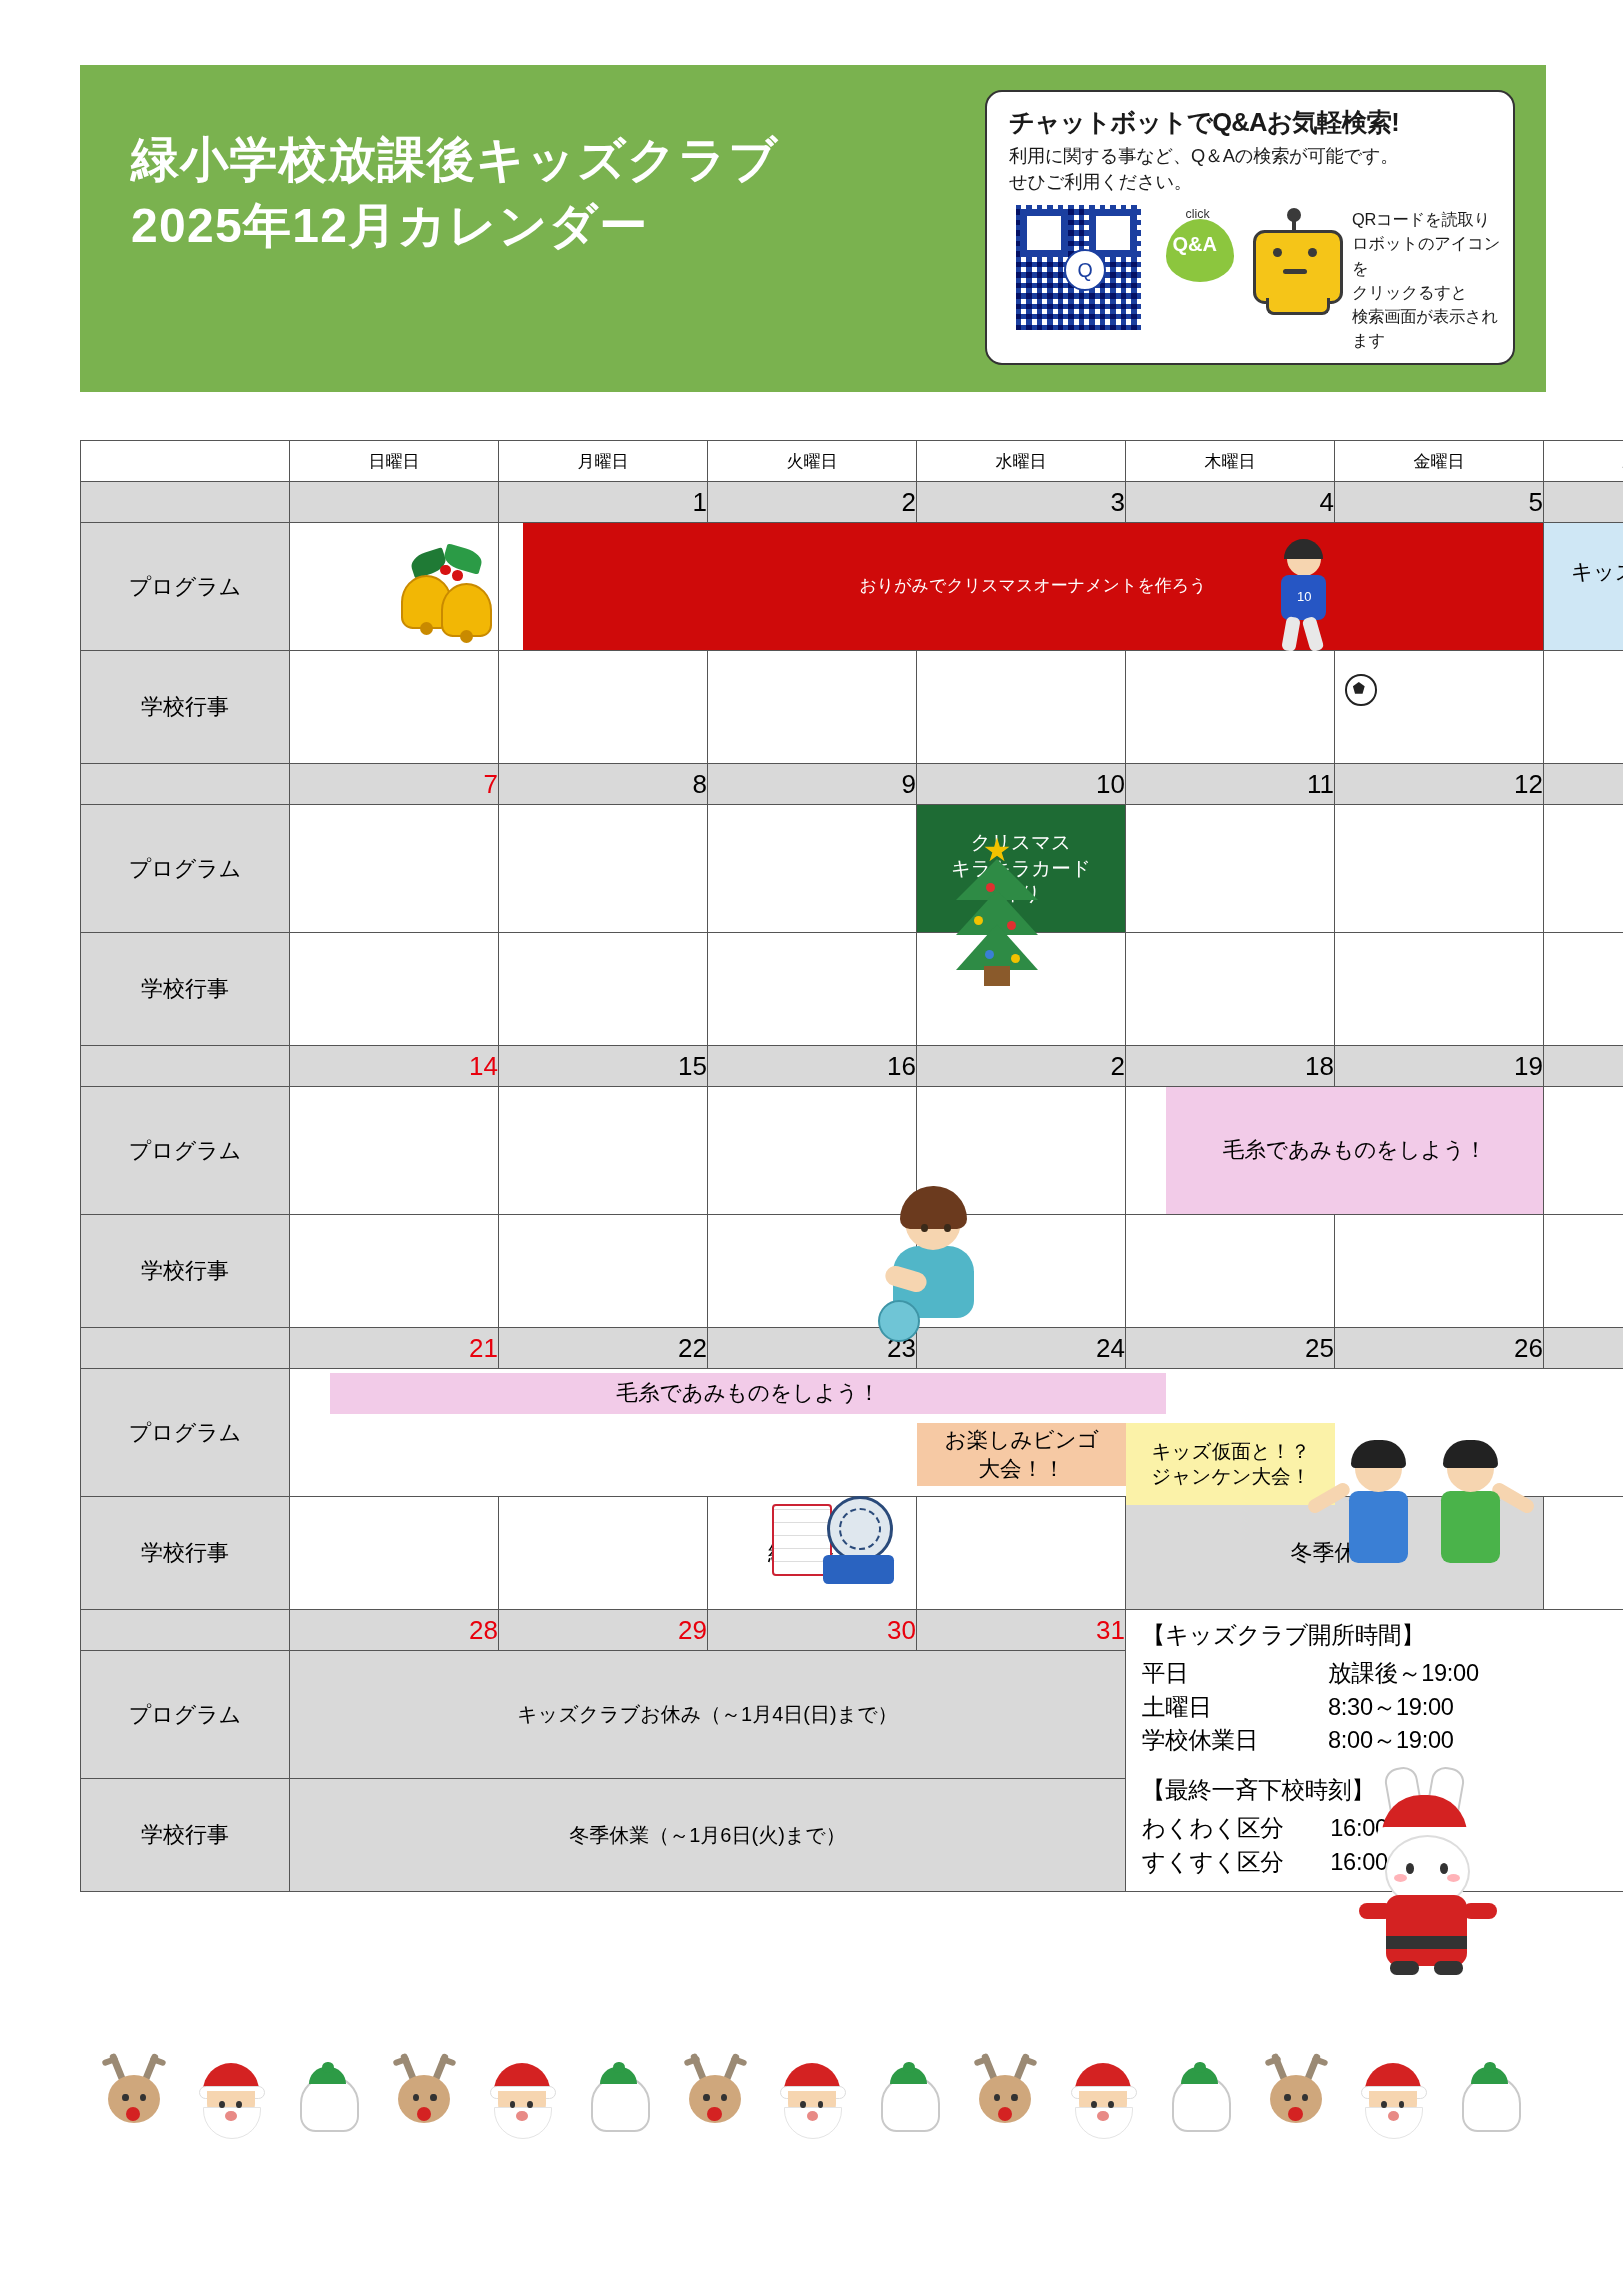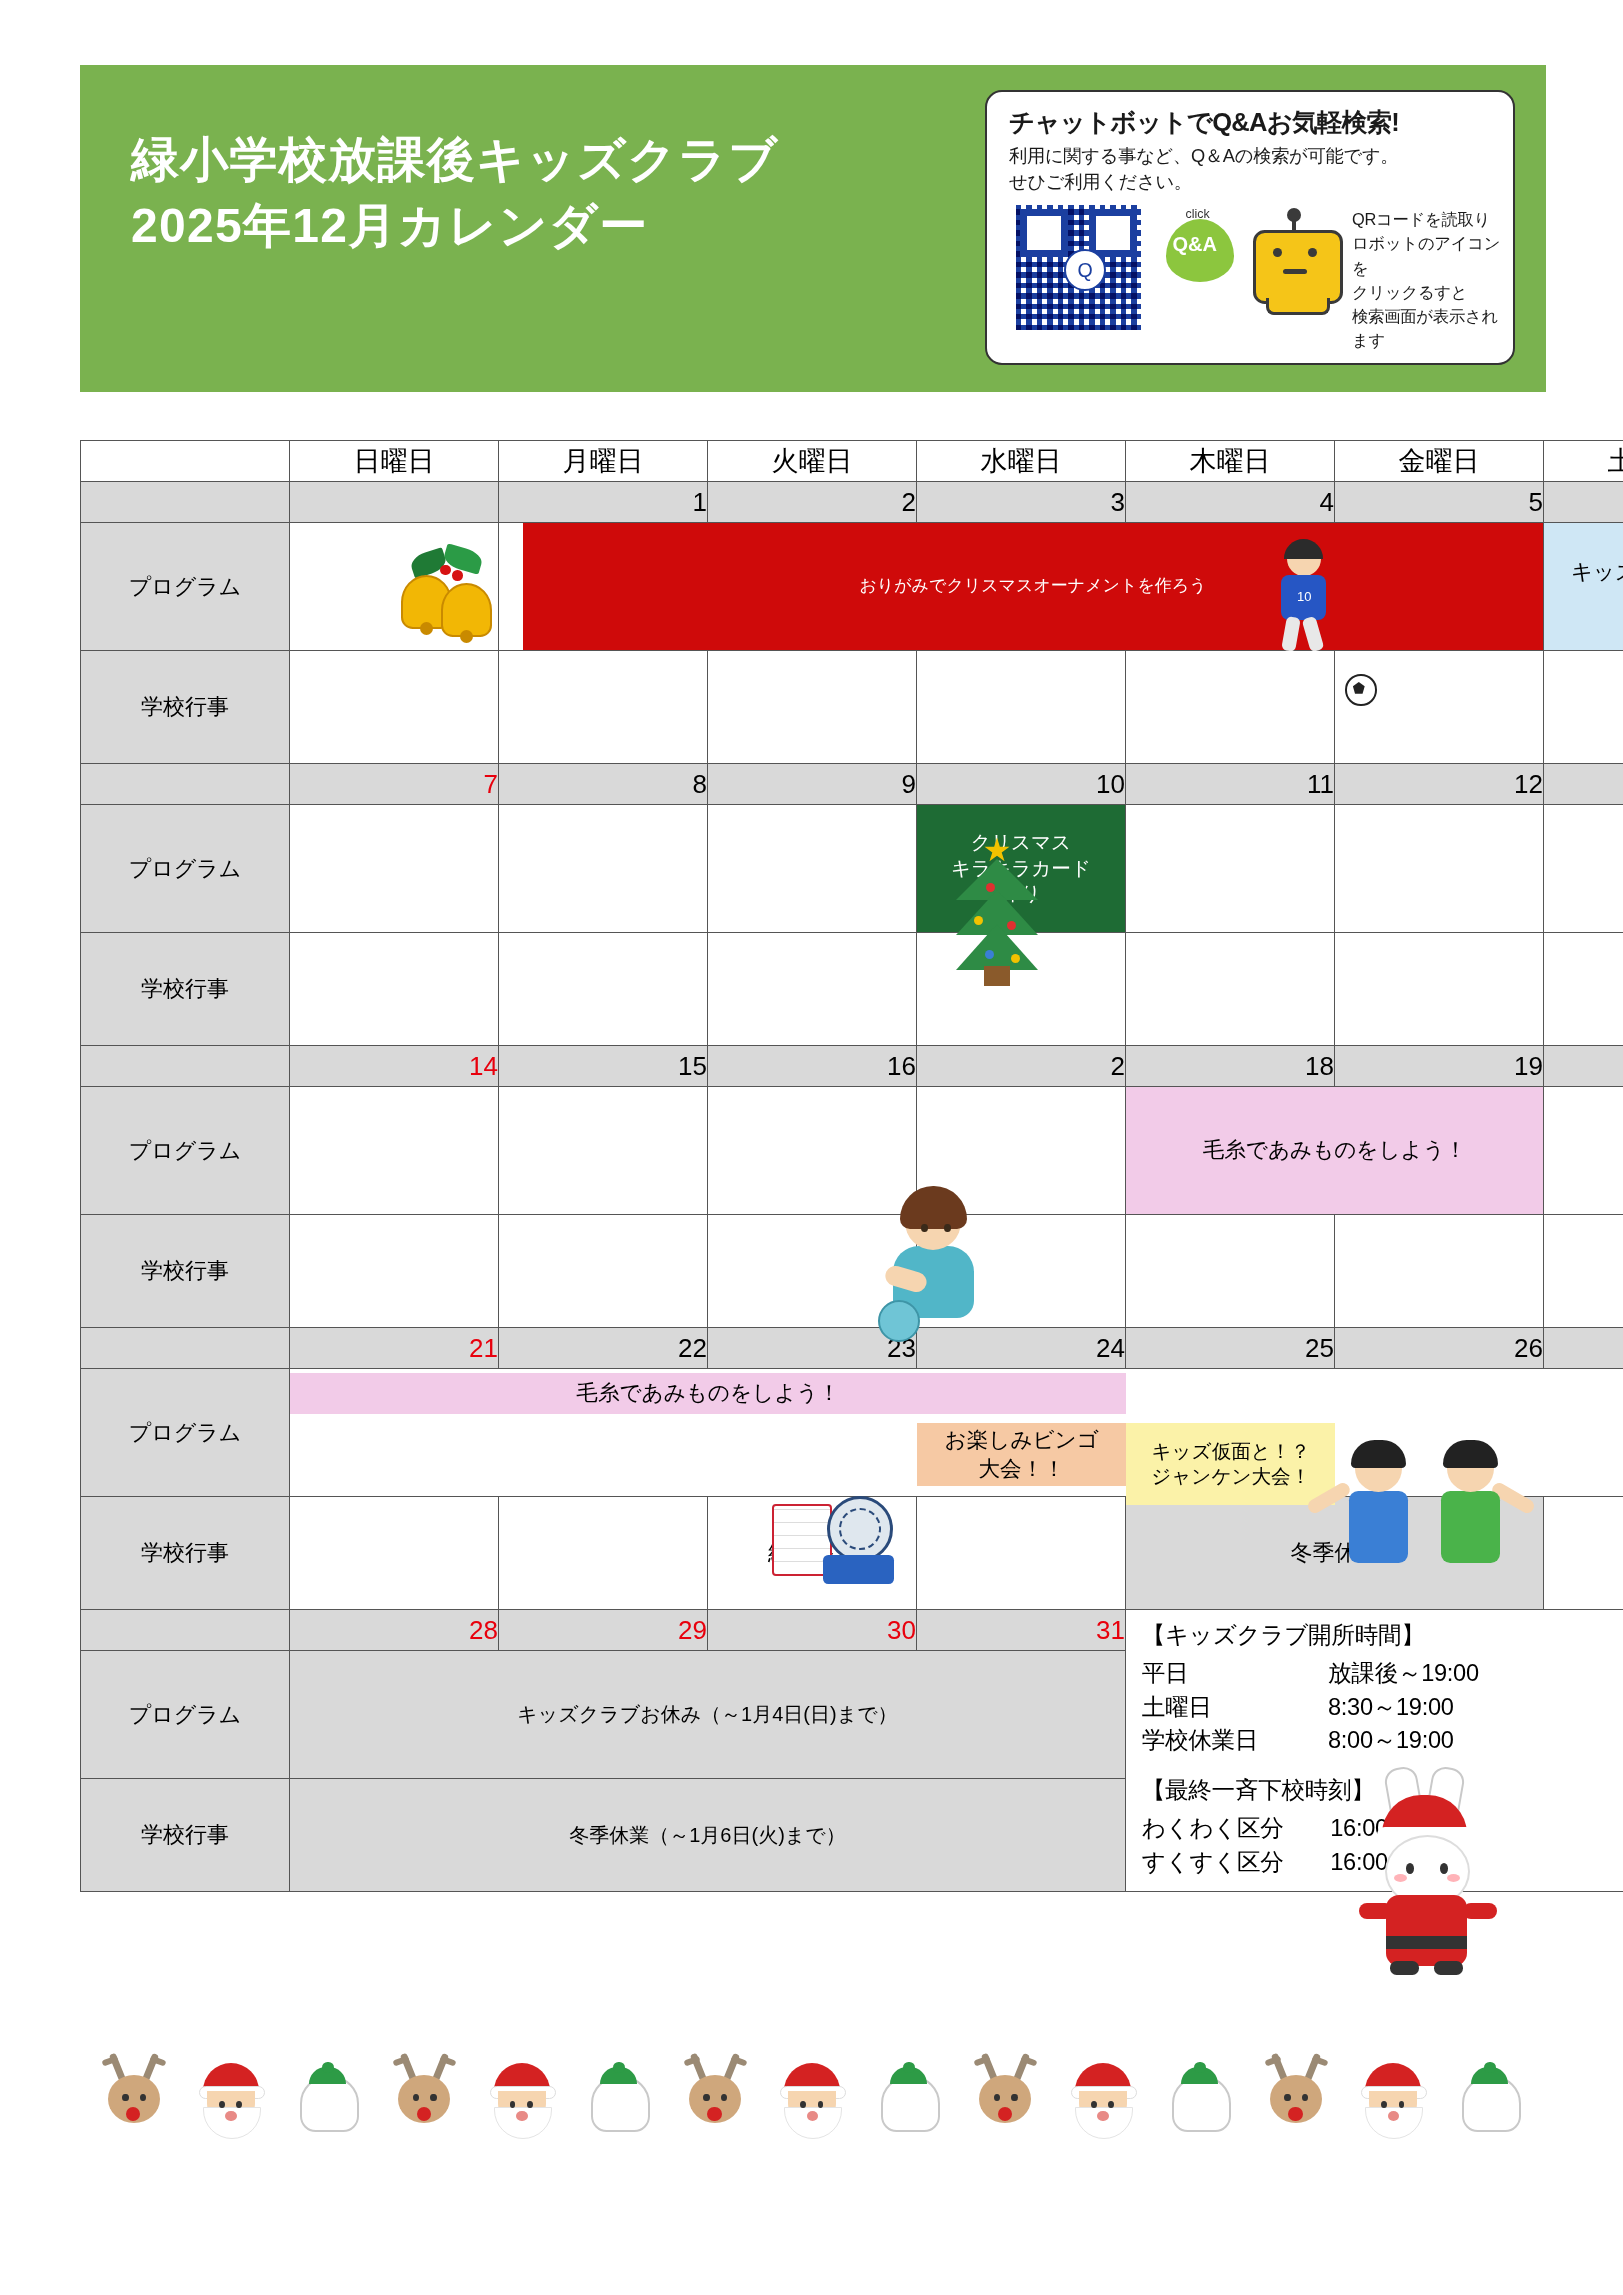--- a/index.html
+++ b/index.html
@@ -204,21 +204,21 @@
     box-sizing: border-box;
     padding: 0;
     vertical-align: middle;
   }
   .col-label { width: 209px; }
   .col-day { width: 209px; }
 
   .dow {
     height: 41px;
     text-align: center;
-    font-size: 27px;
+    font-size: 17px;
     font-weight: normal;
     background: #ffffff;
   }
   .dow.lbl { background: #ffffff; }
 
   .datecell {
     height: 41px;
     background: #d9d9d9;
     text-align: right;
     font-size: 26px;
@@ -246,21 +246,21 @@
     justify-content: center;
     text-align: center;
     font-size: 21.6px;
     line-height: 1.3;
     box-sizing: border-box;
     z-index: 3;
   }
   .bar.red { background: #cf0a0a; color: #ffffff; font-size: 17px; margin-left: 24px; }
   .bar.lightblue { background: #cfe7f5; color: #000; }
   .bar.green { background: #1e6b34; color: #ffffff; font-size: 19.6px; }
-  .bar.pink { background: #f2cbe8; color: #000; }
+  .bar.pink { background: #f2cbe8; color: #000; margin-left: 40px; }
   .bar.orange { background: #f6c9a4; color: #000; }
   .bar.yellow { background: #fbf2a8; color: #000; font-size: 19.6px; }
 
   .school-text {
     position: absolute;
     display: flex;
     align-items: center;
     justify-content: center;
     font-size: 22px;
     z-index: 3;

